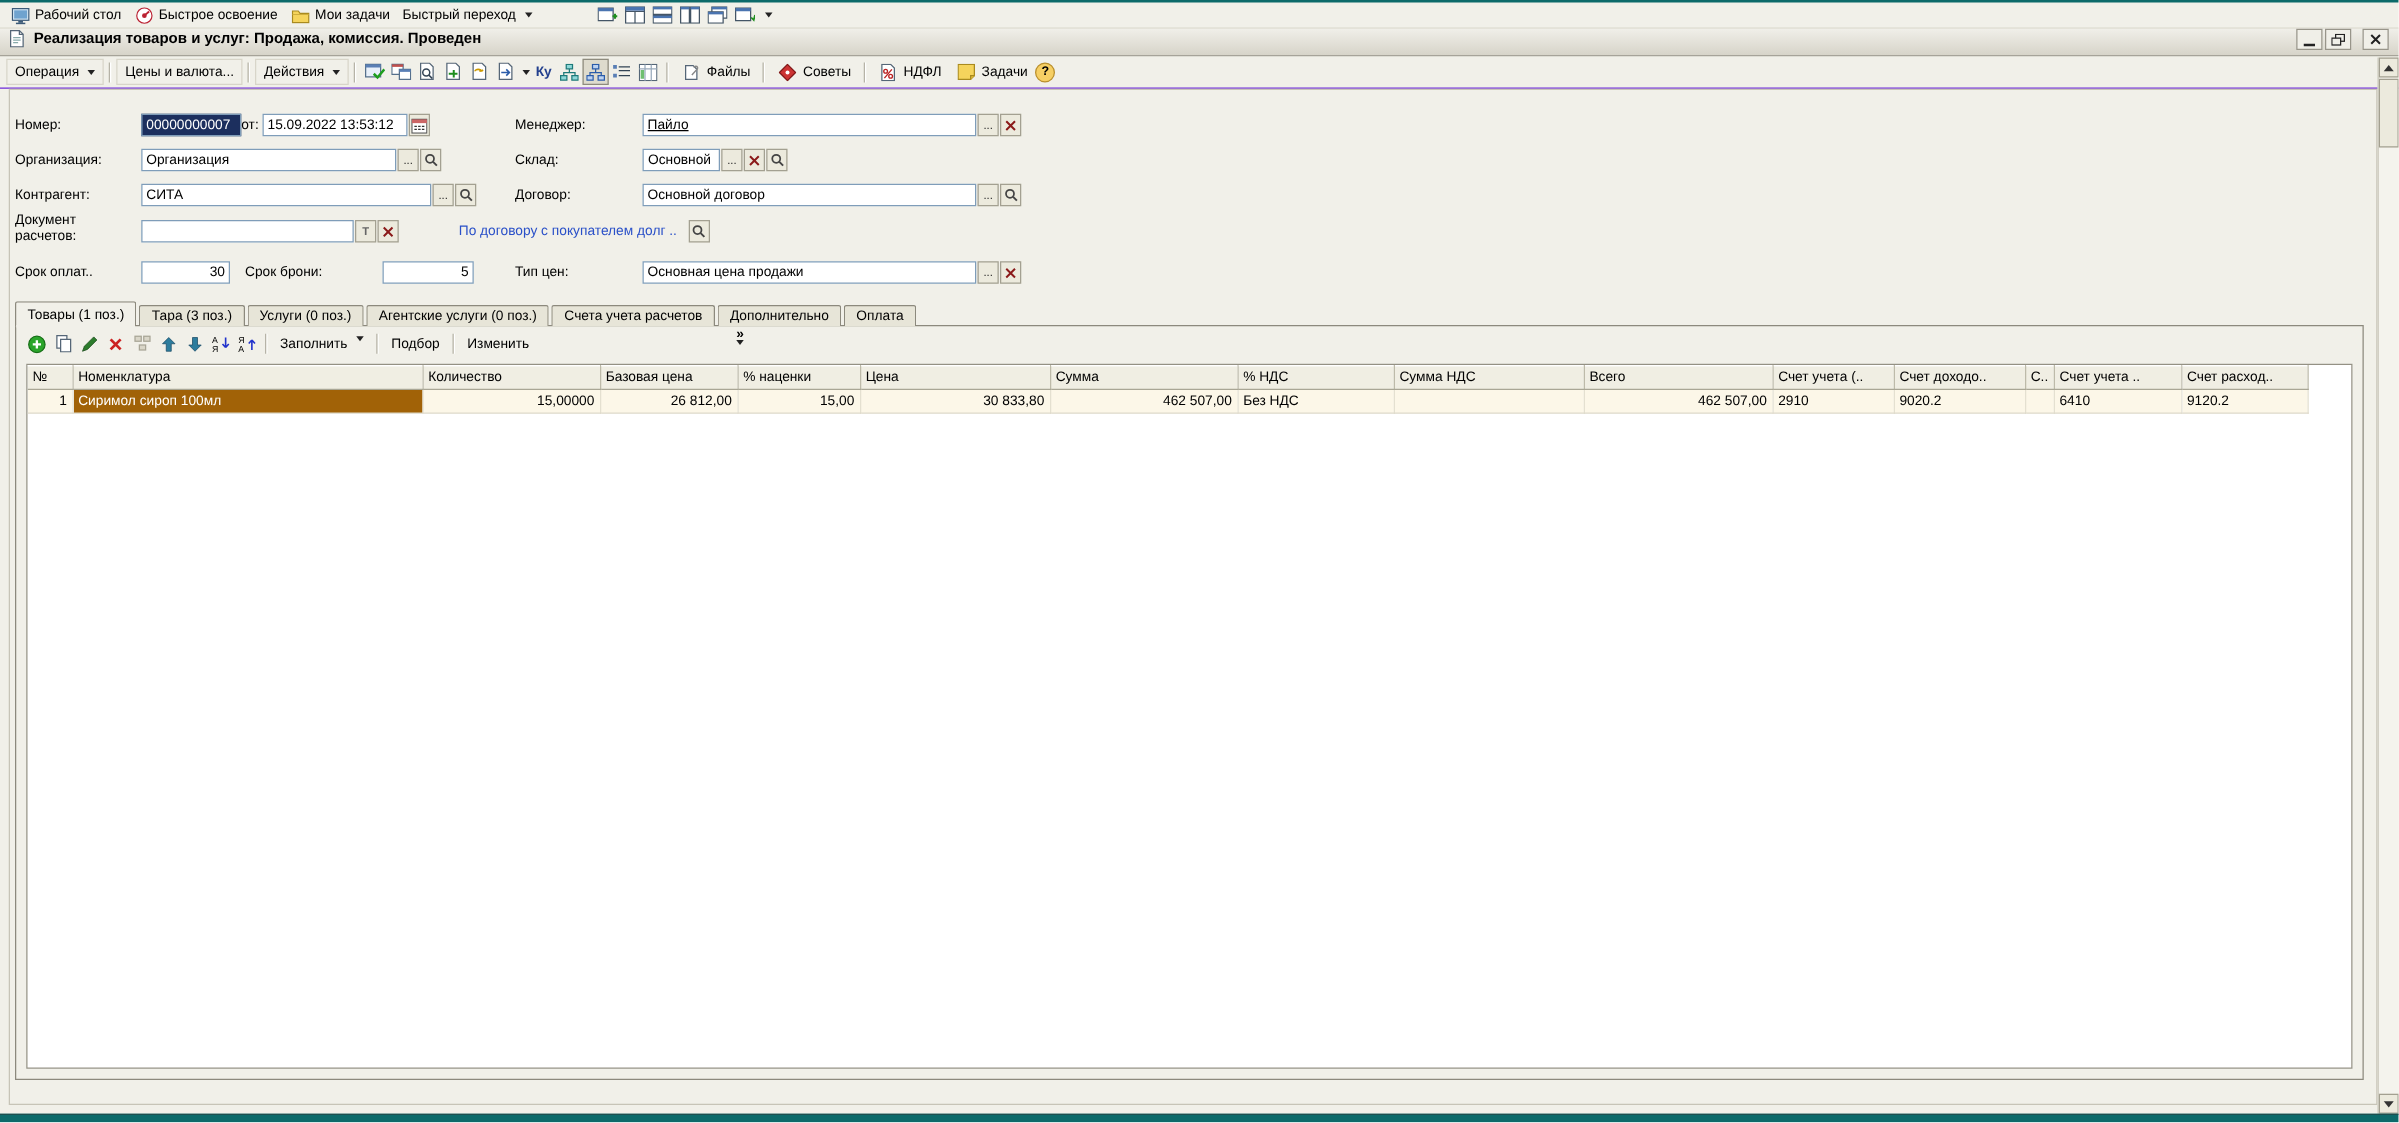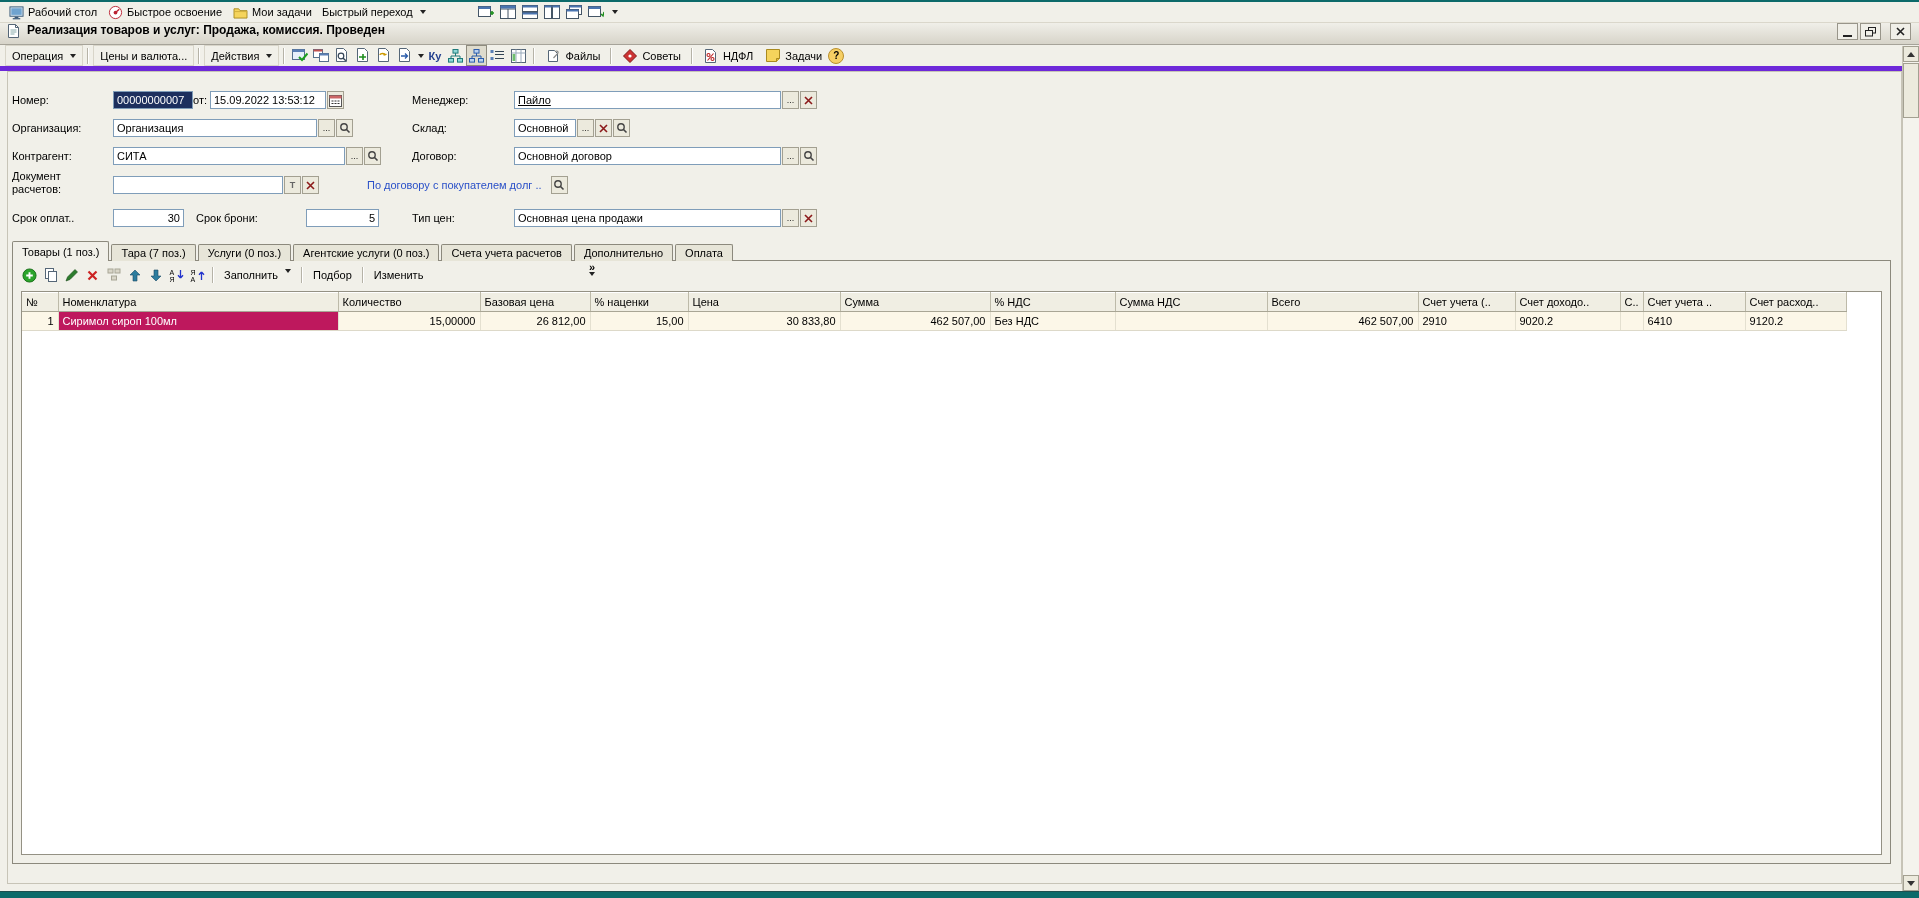--- a/index.html
+++ b/index.html
@@ -18,21 +18,21 @@
   .mdi-ic{display:inline-flex;width:18px;height:18px;align-items:center;justify-content:center}
 
   
   .titlebar{position:absolute;left:0;top:23px;width:100%;height:22px;display:flex;align-items:flex-start;padding:0 5px;background:linear-gradient(#f0efe9,#d7d4c9);border-bottom:1px solid #a6a399}
   .title-text{font-weight:bold;font-size:12px;margin-left:6px}
   .win-btns{margin-left:auto;display:flex;gap:2px;margin-right:3px;align-items:center}
   .wbtn{width:21px;height:17px;background:#f0efe8;border:1px solid #98958a;display:flex;align-items:center;justify-content:center}
   .wbtn.gap{margin-left:7px}
 
   
-  .doc-toolbar{position:absolute;left:0;top:45px;width:100%;height:26px;display:flex;align-items:center;padding:0 5px;border-bottom:5px solid #6d28d9}
+  .doc-toolbar{position:absolute;left:0;top:45px;width:100%;height:26px;display:flex;align-items:center;padding:0 5px;border-bottom:1px solid #6d28d9}
   .txtbtn{display:flex;align-items:center;gap:4px;padding:2px 6px;height:21px;border:1px solid #d8d5c9;background:#f1f0e9;white-space:nowrap}
   .ibtn{width:21px;height:21px;display:inline-flex;align-items:center;justify-content:center;flex:none}
   .ibtn.pressed{border:1px solid #8e8b7e;background:#dedbcd}
   .help-circle{width:16px;height:16px;border-radius:50%;background:#f6cf64;border:1px solid #b98f2c;display:flex;align-items:center;justify-content:center;font-weight:bold;font-size:10px}
 
   
   .frow{position:absolute;display:flex;align-items:center;height:18px}
   .lbl{white-space:nowrap}
   .lw1{width:101px;flex:none}
   .lw2{width:102px;flex:none}
@@ -54,21 +54,21 @@
   .grid-toolbar{position:absolute;left:6px;top:3px;height:22px;display:flex;align-items:center}
   .gbtn{width:21px;height:21px;display:inline-flex;align-items:center;justify-content:center;flex:none}
   .gtxt{display:flex;align-items:flex-start;gap:4px;padding:2px 6px;white-space:nowrap}
   .overflow-ctl{position:absolute;left:576px;top:1px;display:flex;flex-direction:column;align-items:center;line-height:10px;cursor:pointer}
   .overflow-ctl .gg{font-size:11px;font-weight:bold}
   .grid-wrap{position:absolute;left:8px;top:30px;right:8px;bottom:8px;border:1px solid #949184;background:#fff;overflow:hidden}
   table.grid{border-collapse:collapse;table-layout:fixed}
   .grid th{background:#f0eee3;border-right:1px solid #bdbaa9;border-bottom:1px solid #a9a695;border-top:1px solid #fff;padding:2px 4px;font-weight:normal;text-align:left;height:19px;overflow:hidden;white-space:nowrap}
   .grid td{background:#fcf7e8;border-right:1px solid #e4e0d0;border-bottom:1px solid #ddd9c9;padding:2px 4px;height:19px;overflow:hidden;white-space:nowrap}
   .grid td.num{text-align:right}
-  .grid td.sel{background:#be185d;color:#fff}
+  .grid td.sel{background:#a16207;color:#fff}
 
   
   .vscroll{position:absolute;right:0;top:46px;bottom:7px;width:17px;background:#f4f3ed;border-left:1px solid #c6c3b6}
   .sbtn{position:absolute;left:0;width:16px;height:16px;background:#eceadd;border:1px solid #a3a091;display:flex;align-items:center;justify-content:center}
   .sthumb{position:absolute;left:0;top:17px;width:16px;height:55px;background:#eceadd;border:1px solid #a3a091}
   .tri-up{width:0;height:0;border:4px solid transparent;border-bottom:5px solid #333;margin-top:-4px}
   .tri-dn{width:0;height:0;border:4px solid transparent;border-top:5px solid #333;margin-bottom:-4px}
 
   .client-border{position:absolute;left:7px;top:71px;width:1895px;height:813px;border:1px solid #c7c4b7;pointer-events:none}
 </style>
@@ -448,21 +448,21 @@
           <path d="M1 1l7 7M8 1L1 8" stroke="#8b1a1a" stroke-width="1.6"></path>
         </svg>
       </span>
   </div>
 
   <div class="tabs">
     <div class="tab active">
         <span>Товары (1 поз.)</span>
       </div>
     <div class="tab">
-        <span>Тара (7 поз.)</span>
+        <span>Тара (3 поз.)</span>
       </div>
     <div class="tab">
         <span>Услуги (0 поз.)</span>
       </div>
     <div class="tab">
         <span>Агентские услуги (0 поз.)</span>
       </div>
     <div class="tab">
         <span>Счета учета расчетов</span>
       </div>

